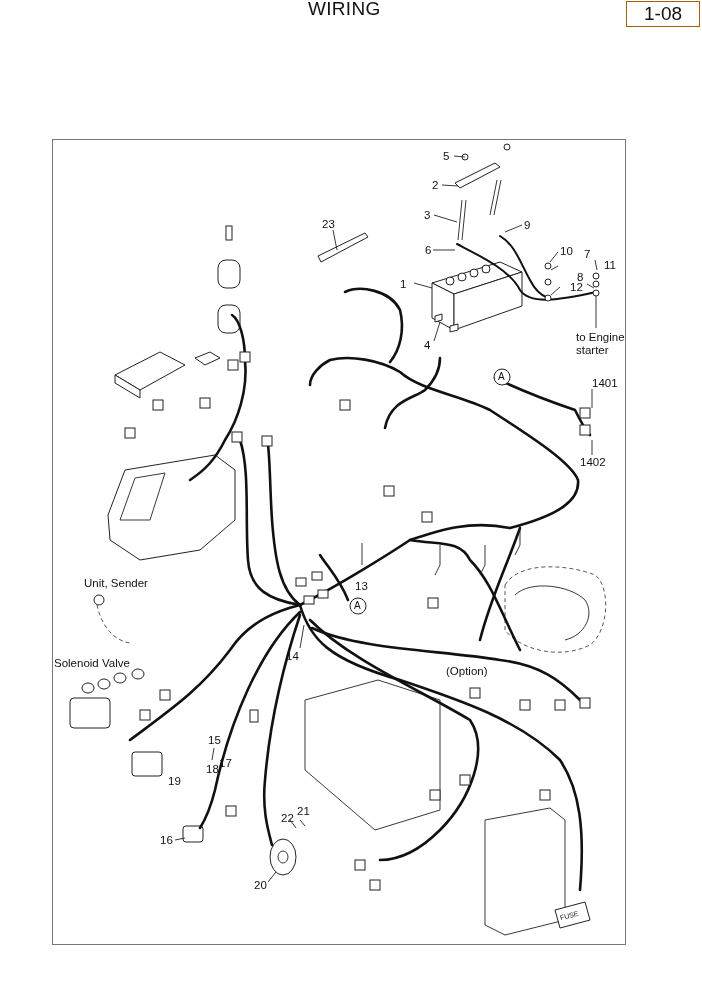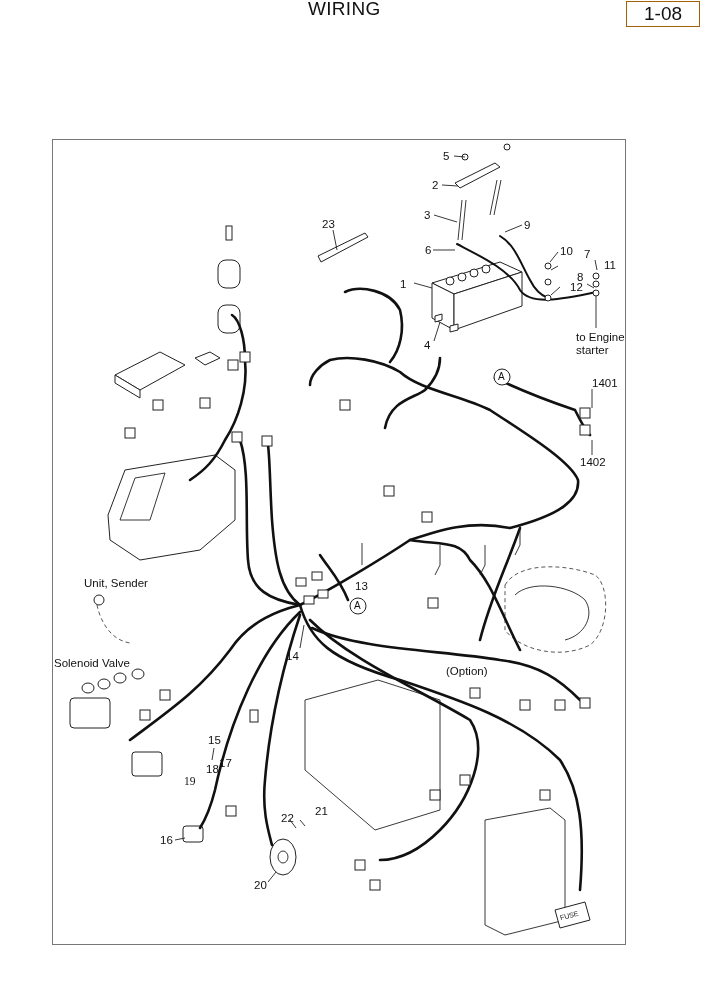--- a/index.html
+++ b/index.html
@@ -216,23 +216,23 @@
 <div class="lbl" style="left:524px;top:219px;">9</div>
 <div class="lbl" style="left:560px;top:245px;">10</div>
 <div class="lbl" style="left:560px;top:259px;margin-left:44px;">11</div>
 <div class="lbl" style="left:562px;top:281px;margin-left:8px;">12</div>
 <div class="lbl" style="left:355px;top:532px;margin-top:48px;">13</div>
 <div class="lbl" style="left:286px;top:650px;">14</div>
 <div class="lbl" style="left:208px;top:734px;">15</div>
 <div class="lbl" style="left:160px;top:834px;text-align:center;">16</div>
 <div class="lbl" style="left:219px;top:757px;">17</div>
 <div class="lbl" style="left:206px;top:763px;">18</div>
-<div class="lbl" style="left:184px;top:775px;font-family:Liberation Serif, serif;">19</div>
+<div class="lbl" style="left:168px;top:775px;">19</div>
 <div class="lbl" style="left:254px;top:879px;">20</div>
-<div class="lbl" style="left:315px;top:805px;text-align:right;">21</div>
+<div class="lbl" style="left:297px;top:805px;text-align:right;">21</div>
 <div class="lbl" style="left:281px;top:812px;">22</div>
 <div class="lbl" style="left:322px;top:218px;">23</div>
 <div class="lbl" style="left:592px;top:377px;">1401</div>
 <div class="lbl" style="left:580px;top:456px;">1402</div>
 
 <div class="lbl" style="left:576px;top:331px;text-align:right;">to Engine</div>
 <div class="lbl" style="left:576px;top:344px;">starter</div>
 <div class="lbl" style="left:84px;top:577px;">Unit, Sender</div>
 <div class="lbl" style="left:54px;top:657px;">Solenoid Valve</div>
 <div class="lbl" style="left:446px;top:665px;">(Option)</div>

